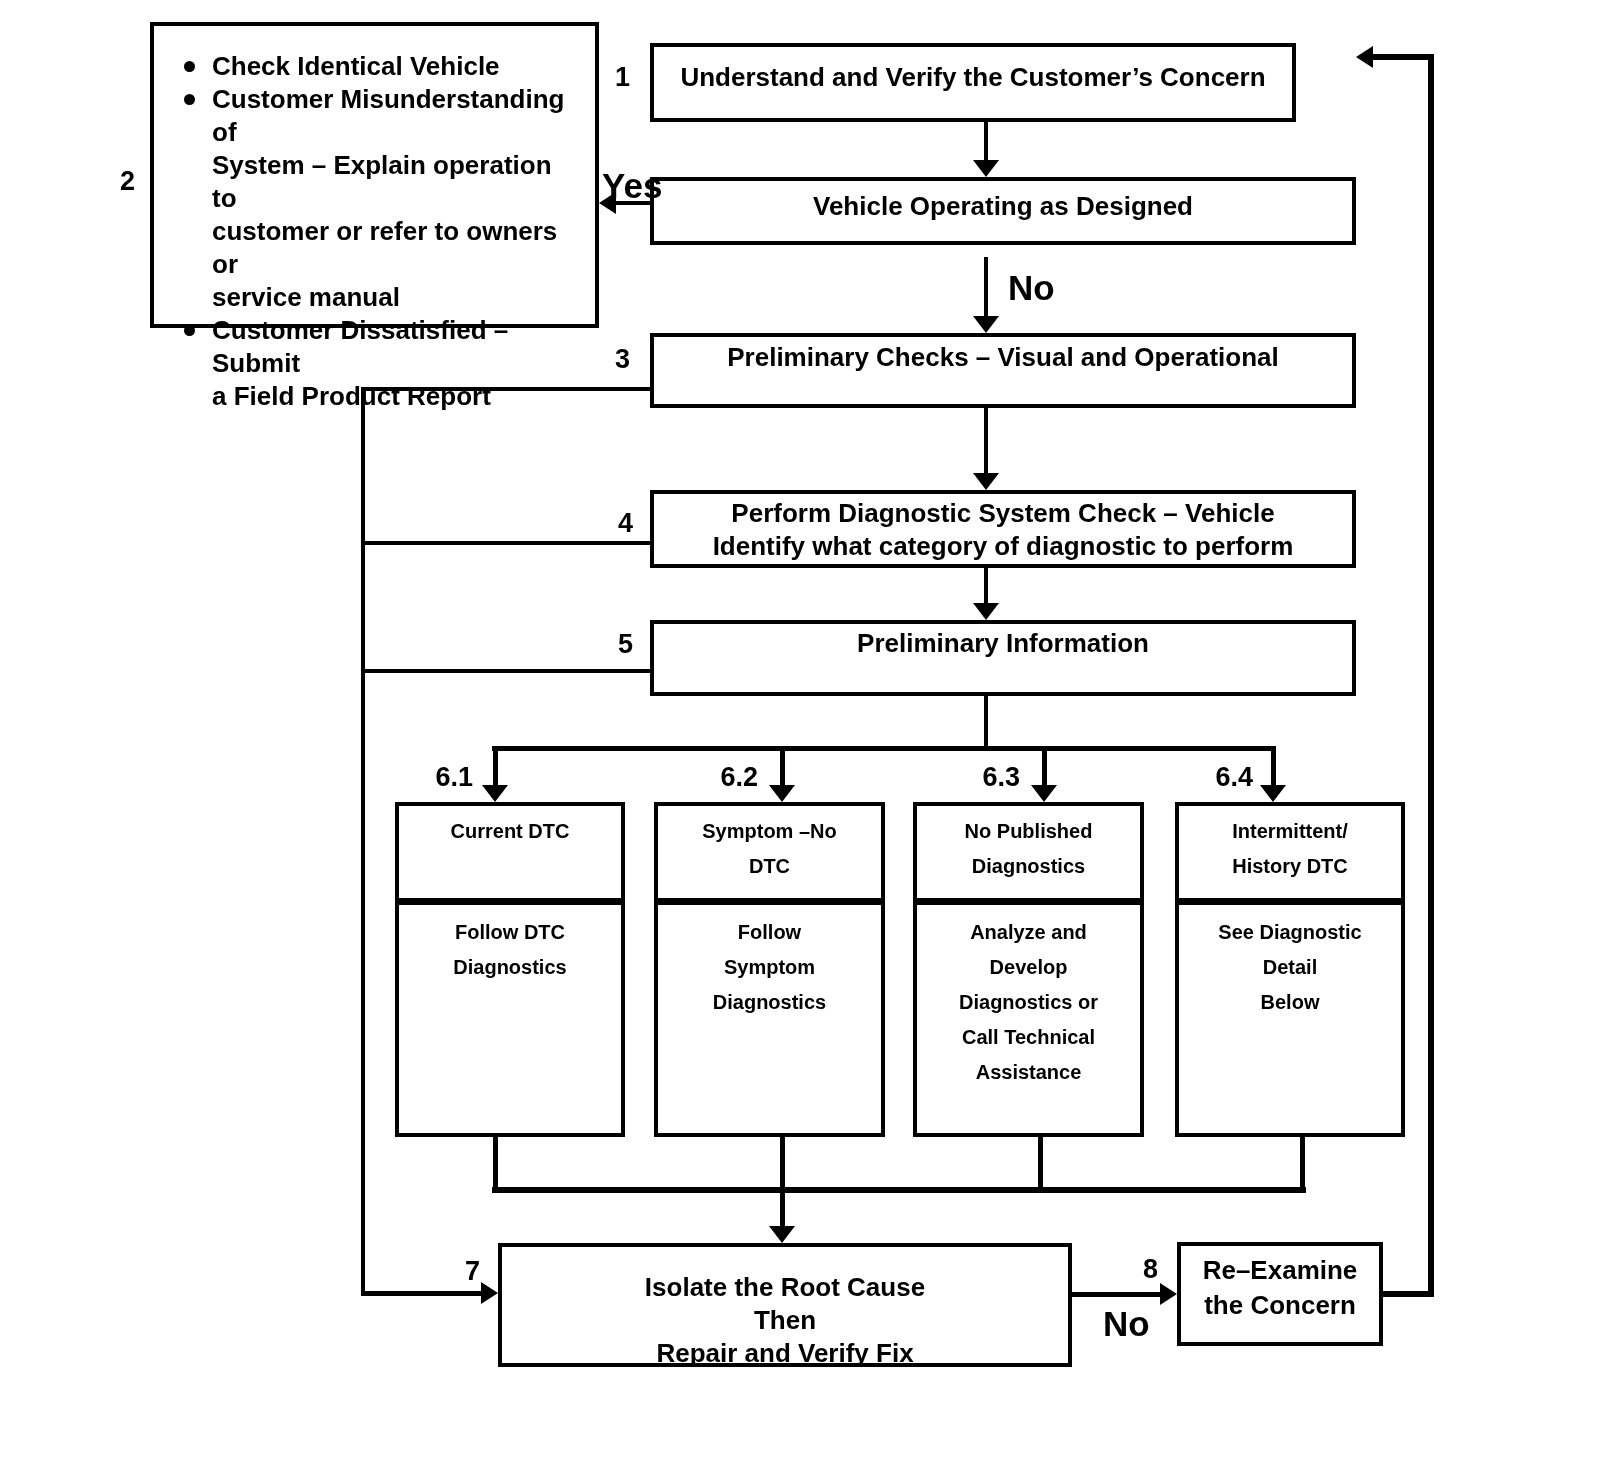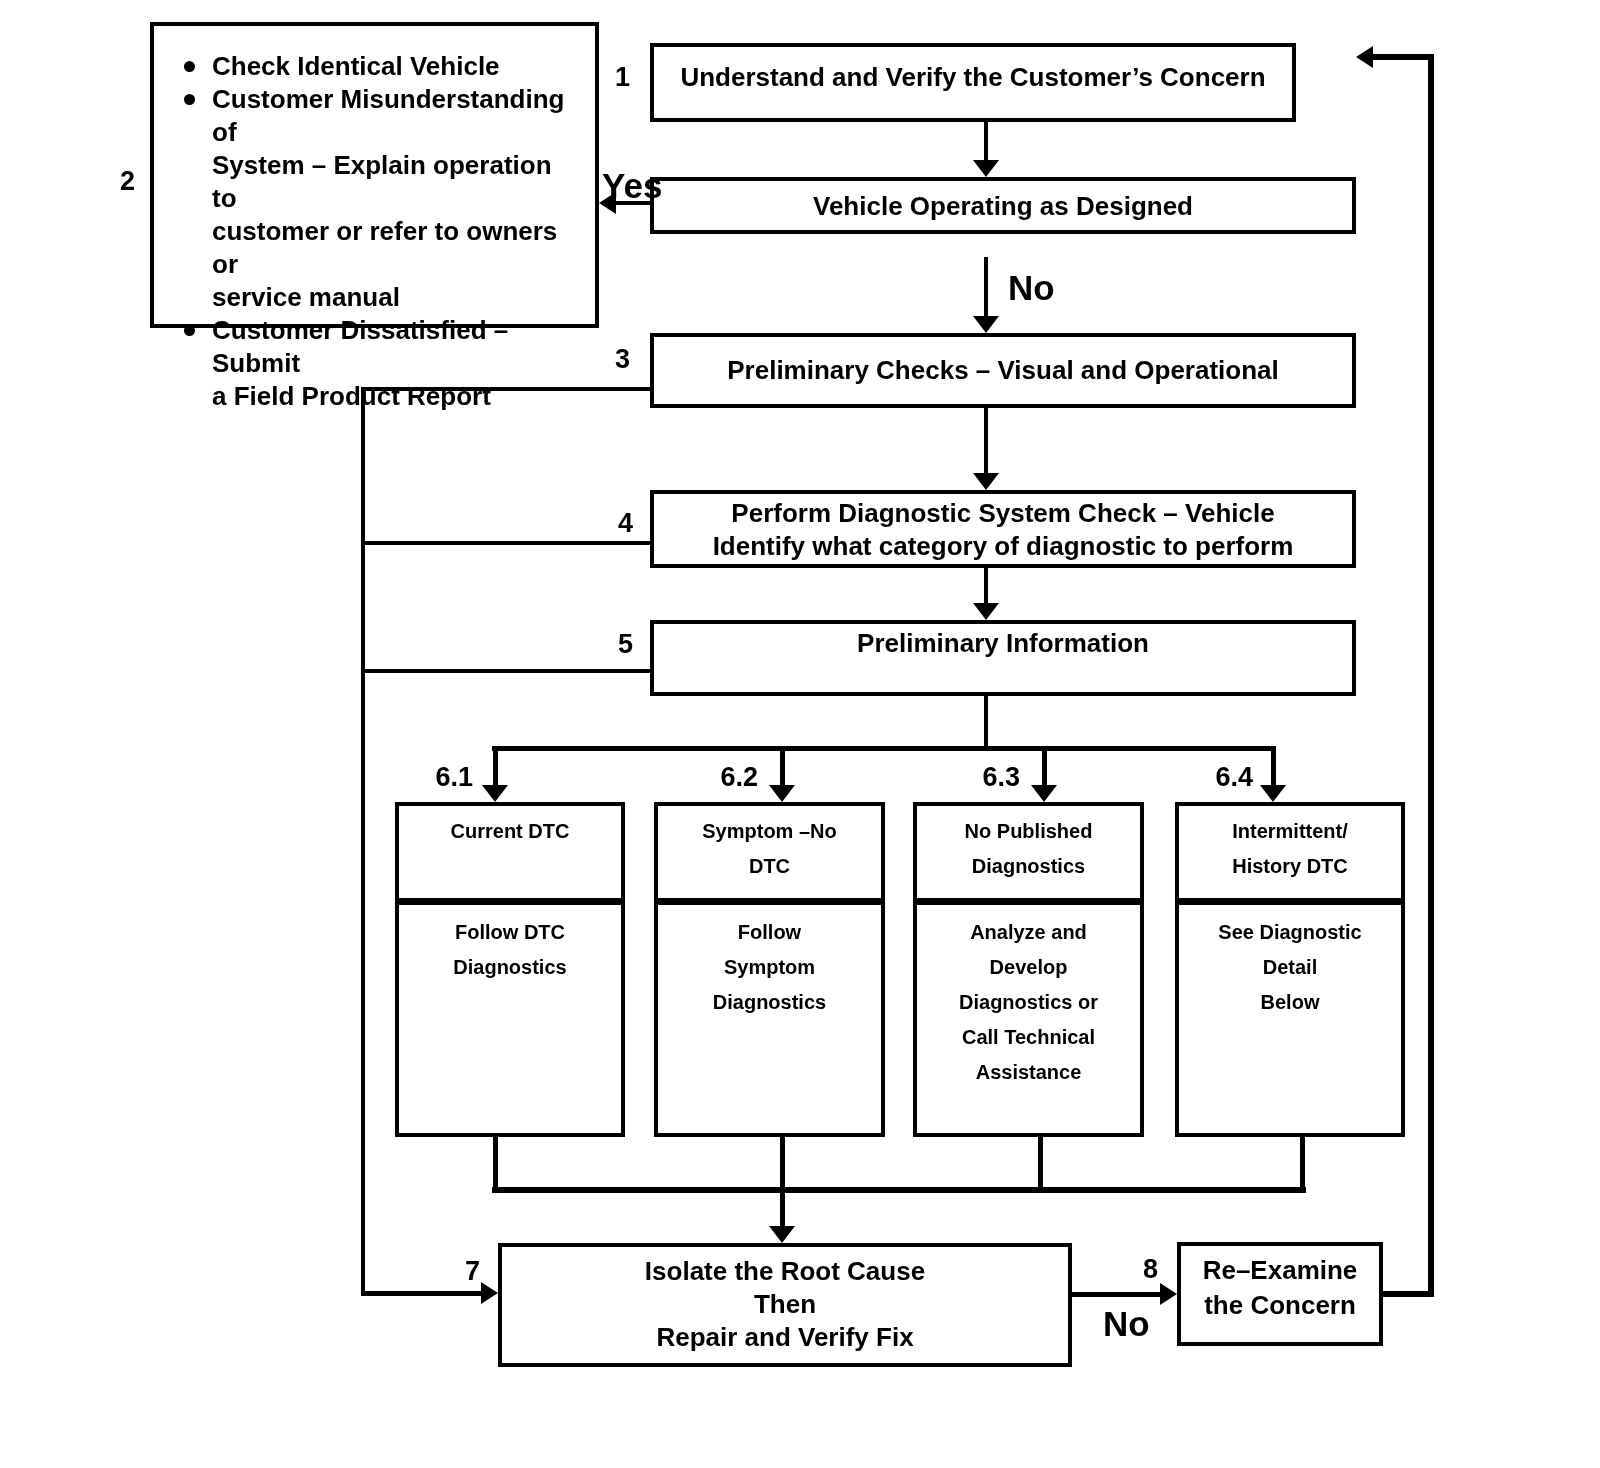--- a/index.html
+++ b/index.html
@@ -16,26 +16,26 @@
   .line { position:absolute; background:#000; }
   .num  { position:absolute; font-size:27px; text-align:right; }
   .lbl  { position:absolute; font-size:35px; }
   .ah   { position:absolute; width:0; height:0; }
   .ah-down  { border-left:13px solid transparent; border-right:13px solid transparent; border-top:17px solid #000; }
   .ah-left  { border-top:11px solid transparent; border-bottom:11px solid transparent; border-right:17px solid #000; }
   .ah-right { border-top:11px solid transparent; border-bottom:11px solid transparent; border-left:17px solid #000; }
 
   
   .b-n1      { left:650px; top:43px;   width:646px; height:79px;  padding-top:13px; }
-  .b-vehicle { left:650px; top:177px;  width:706px; height:57px;  padding-top:8px; }
-  .b-n3      { left:650px; top:333px;  width:706px; height:75px;  padding-top:16px; }
+  .b-vehicle { left:650px; top:177px;  width:706px; height:68px;  padding-top:8px; }
+  .b-n3      { left:650px; top:333px;  width:706px; height:75px;  padding-top:3px; }
   .b-n4      { left:650px; top:490px;  width:706px; height:78px;  padding-top:3px; line-height:33px; }
   .b-n5      { left:650px; top:620px;  width:706px; height:76px;  padding-top:2px; }
   .b-n2      { left:150px; top:22px;   width:449px; height:306px; text-align:left; }
-  .b-n7      { left:498px; top:1243px; width:574px; height:124px; padding-top:8px; line-height:33px; }
+  .b-n7      { left:498px; top:1243px; width:574px; height:124px; padding-top:24px; line-height:33px; }
   .b-n8      { left:1177px;top:1242px; width:206px; height:104px; padding-top:7px; line-height:35px; }
 
   
   .bb { position:absolute; top:802px; height:335px; border:4px solid #000; box-sizing:border-box; background:#fff; text-align:center; }
   .bb-61 { left:395px;  width:230px; }
   .bb-62 { left:654px;  width:231px; }
   .bb-63 { left:913px;  width:231px; }
   .bb-64 { left:1175px; width:230px; }
   .bb-head { height:99px; border-bottom:7px solid #000; box-sizing:border-box; padding-top:8px; font-size:20px; line-height:35px; }
   .bb-body { padding-top:10px; font-size:20px; line-height:35px; }

